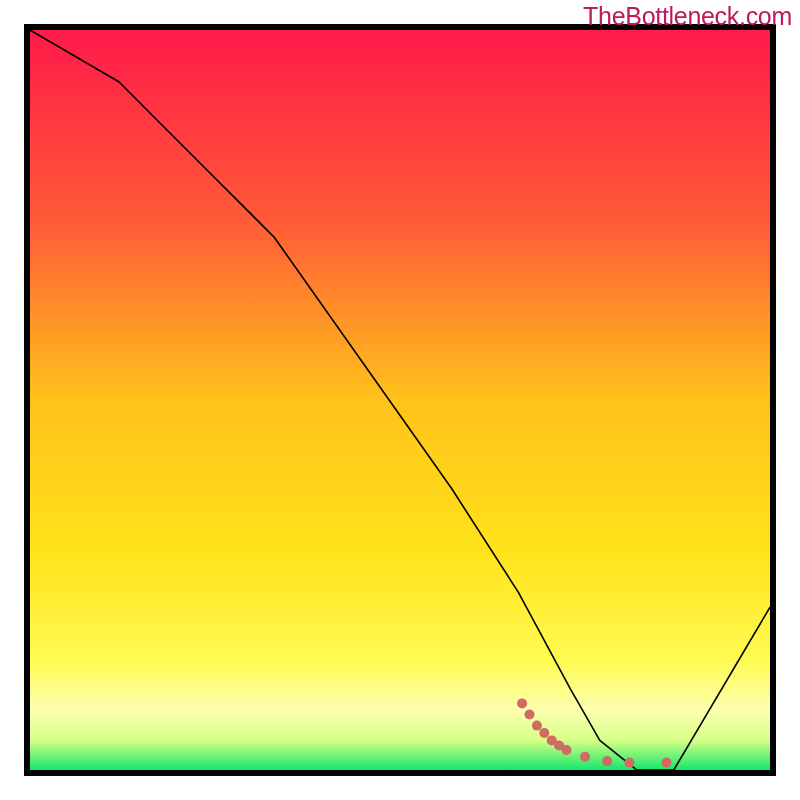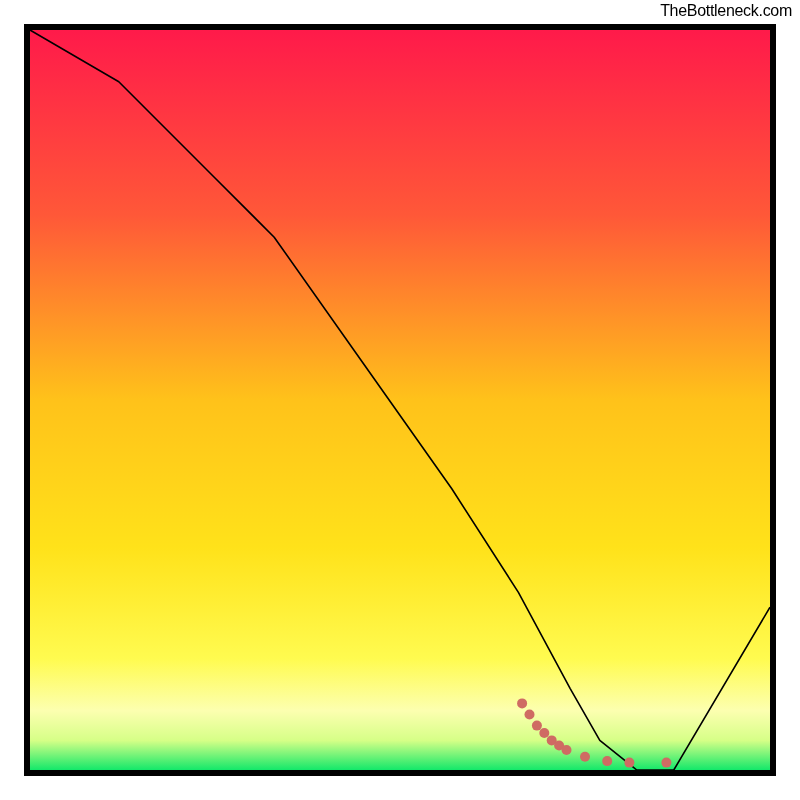--- a/index.html
+++ b/index.html
@@ -13,22 +13,22 @@
   }
   .wrap {
     position: relative;
     width: 800px;
     height: 800px;
   }
   .watermark {
     position: absolute;
     top: 2px;
     right: 8px;
-    color: #000000;
-    font-size: 16px;
+    color: #be185d;
+    font-size: 25px;
     font-weight: 500;
     letter-spacing: -0.3px;
     z-index: 4;
   }
   .plot-outer {
     position: absolute;
     left: 24px;
     top: 24px;
     width: 752px;
     height: 752px;

